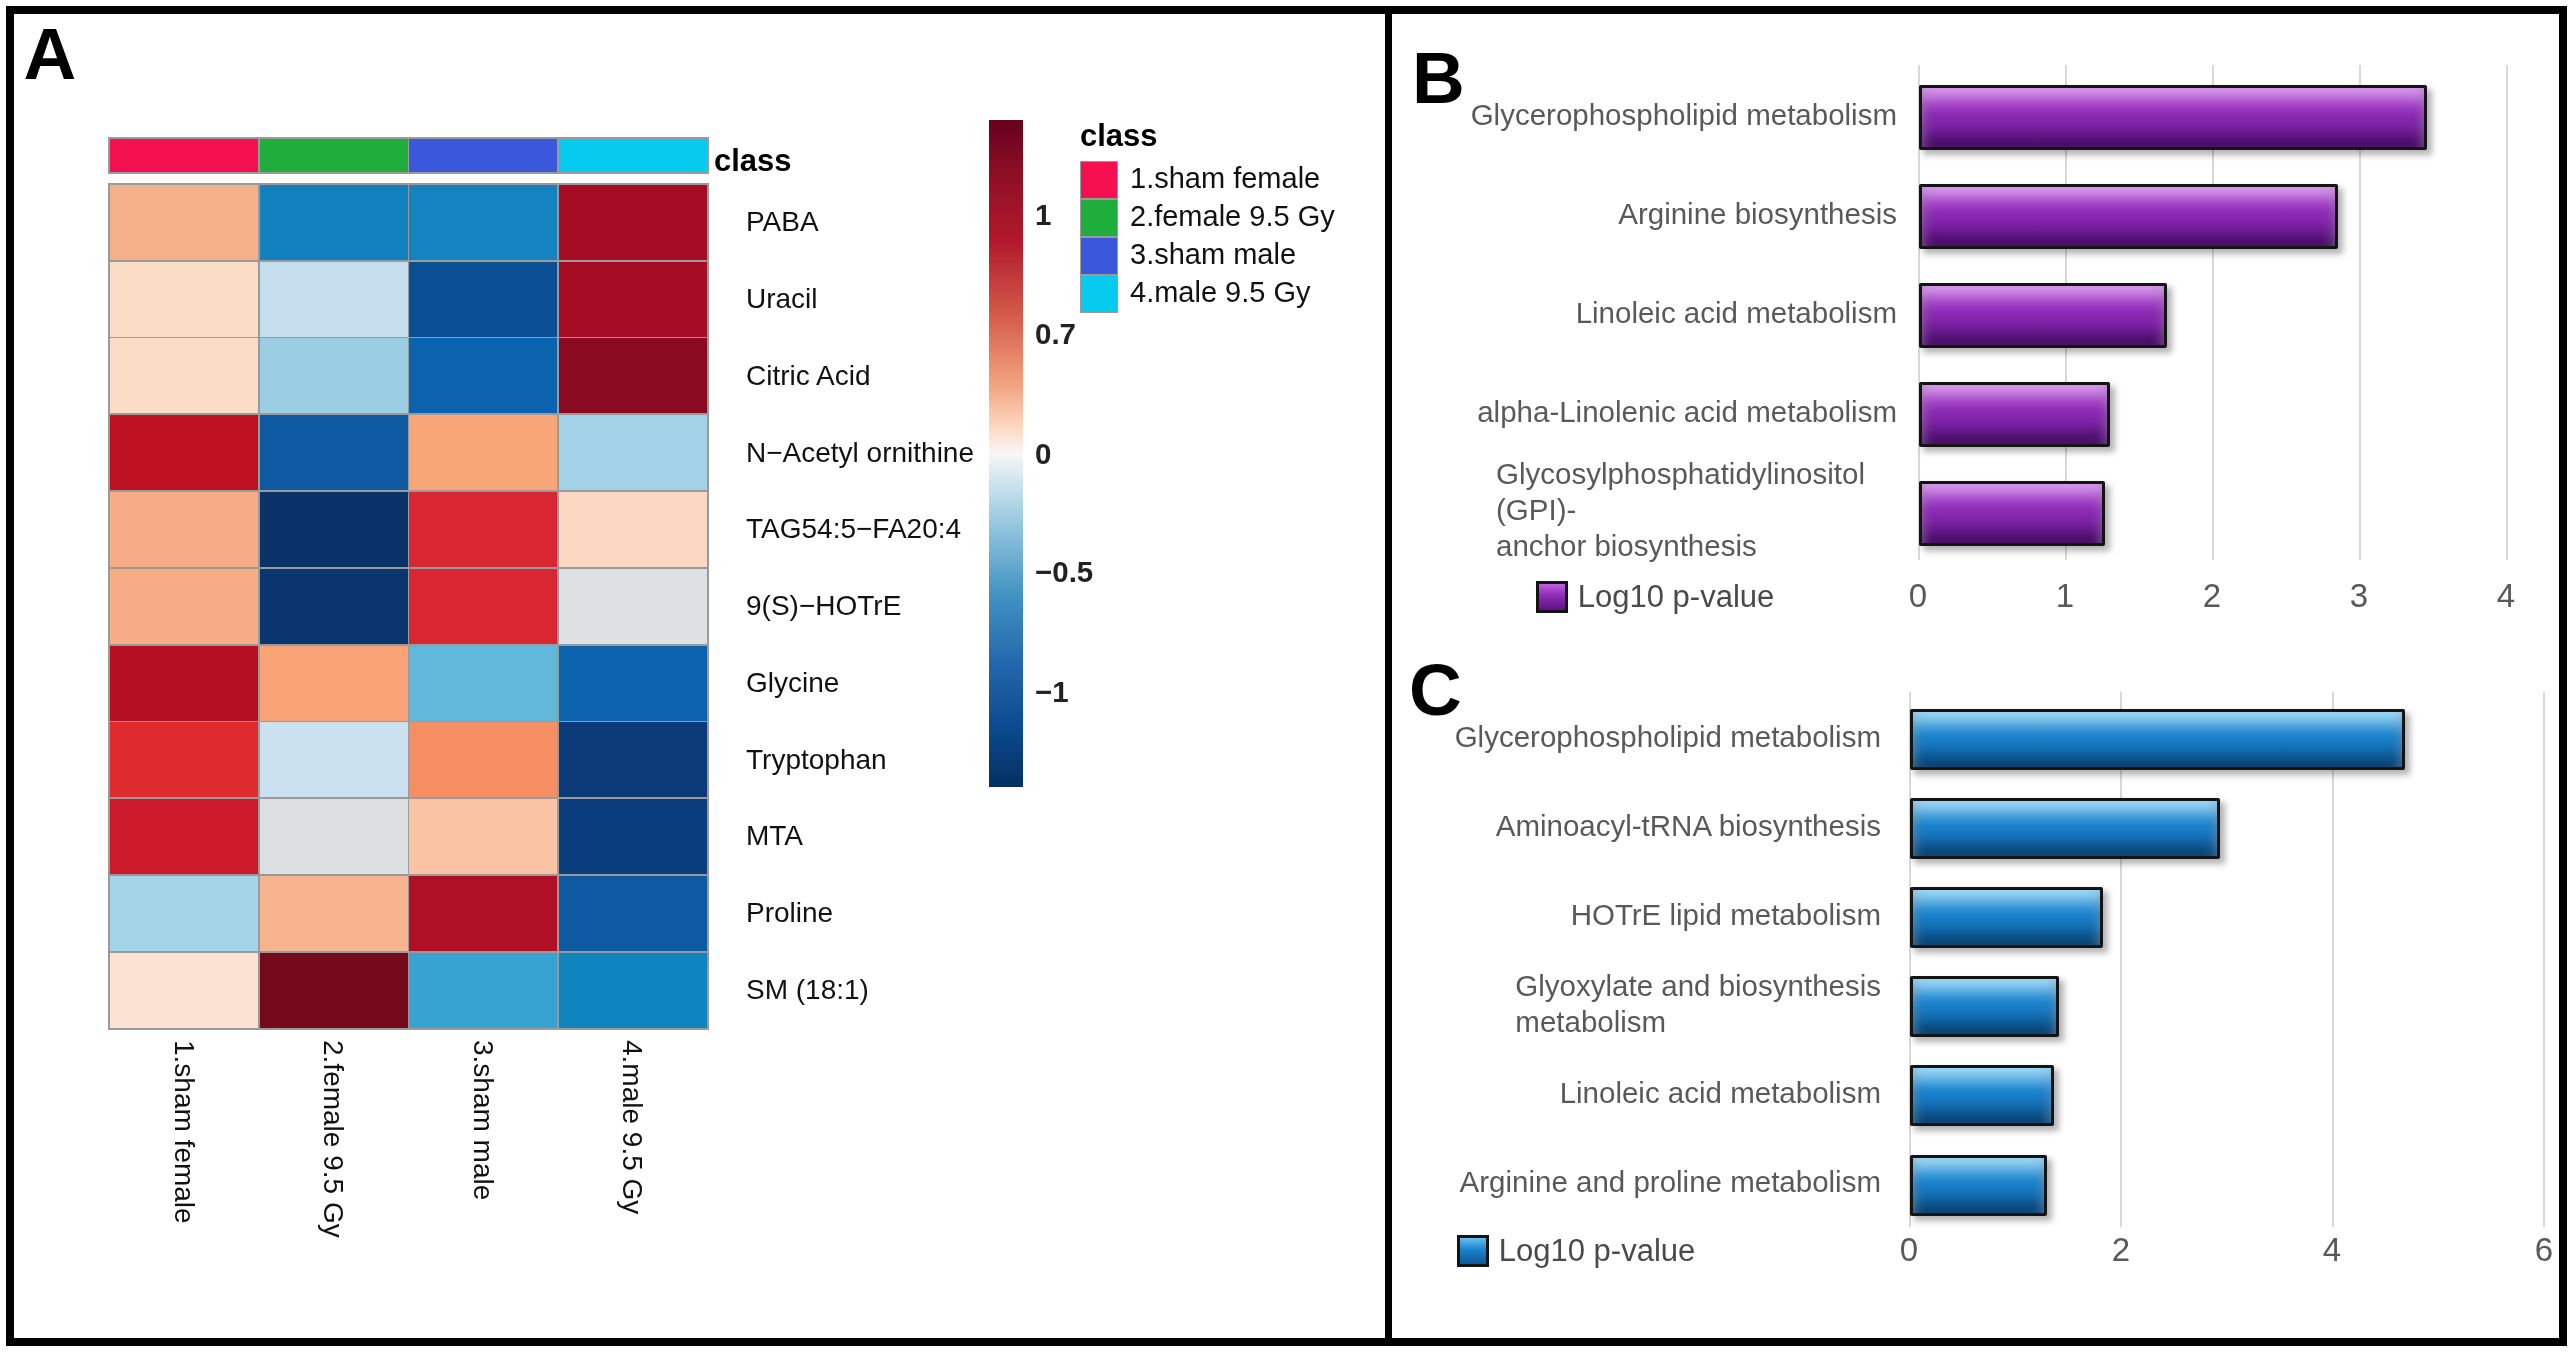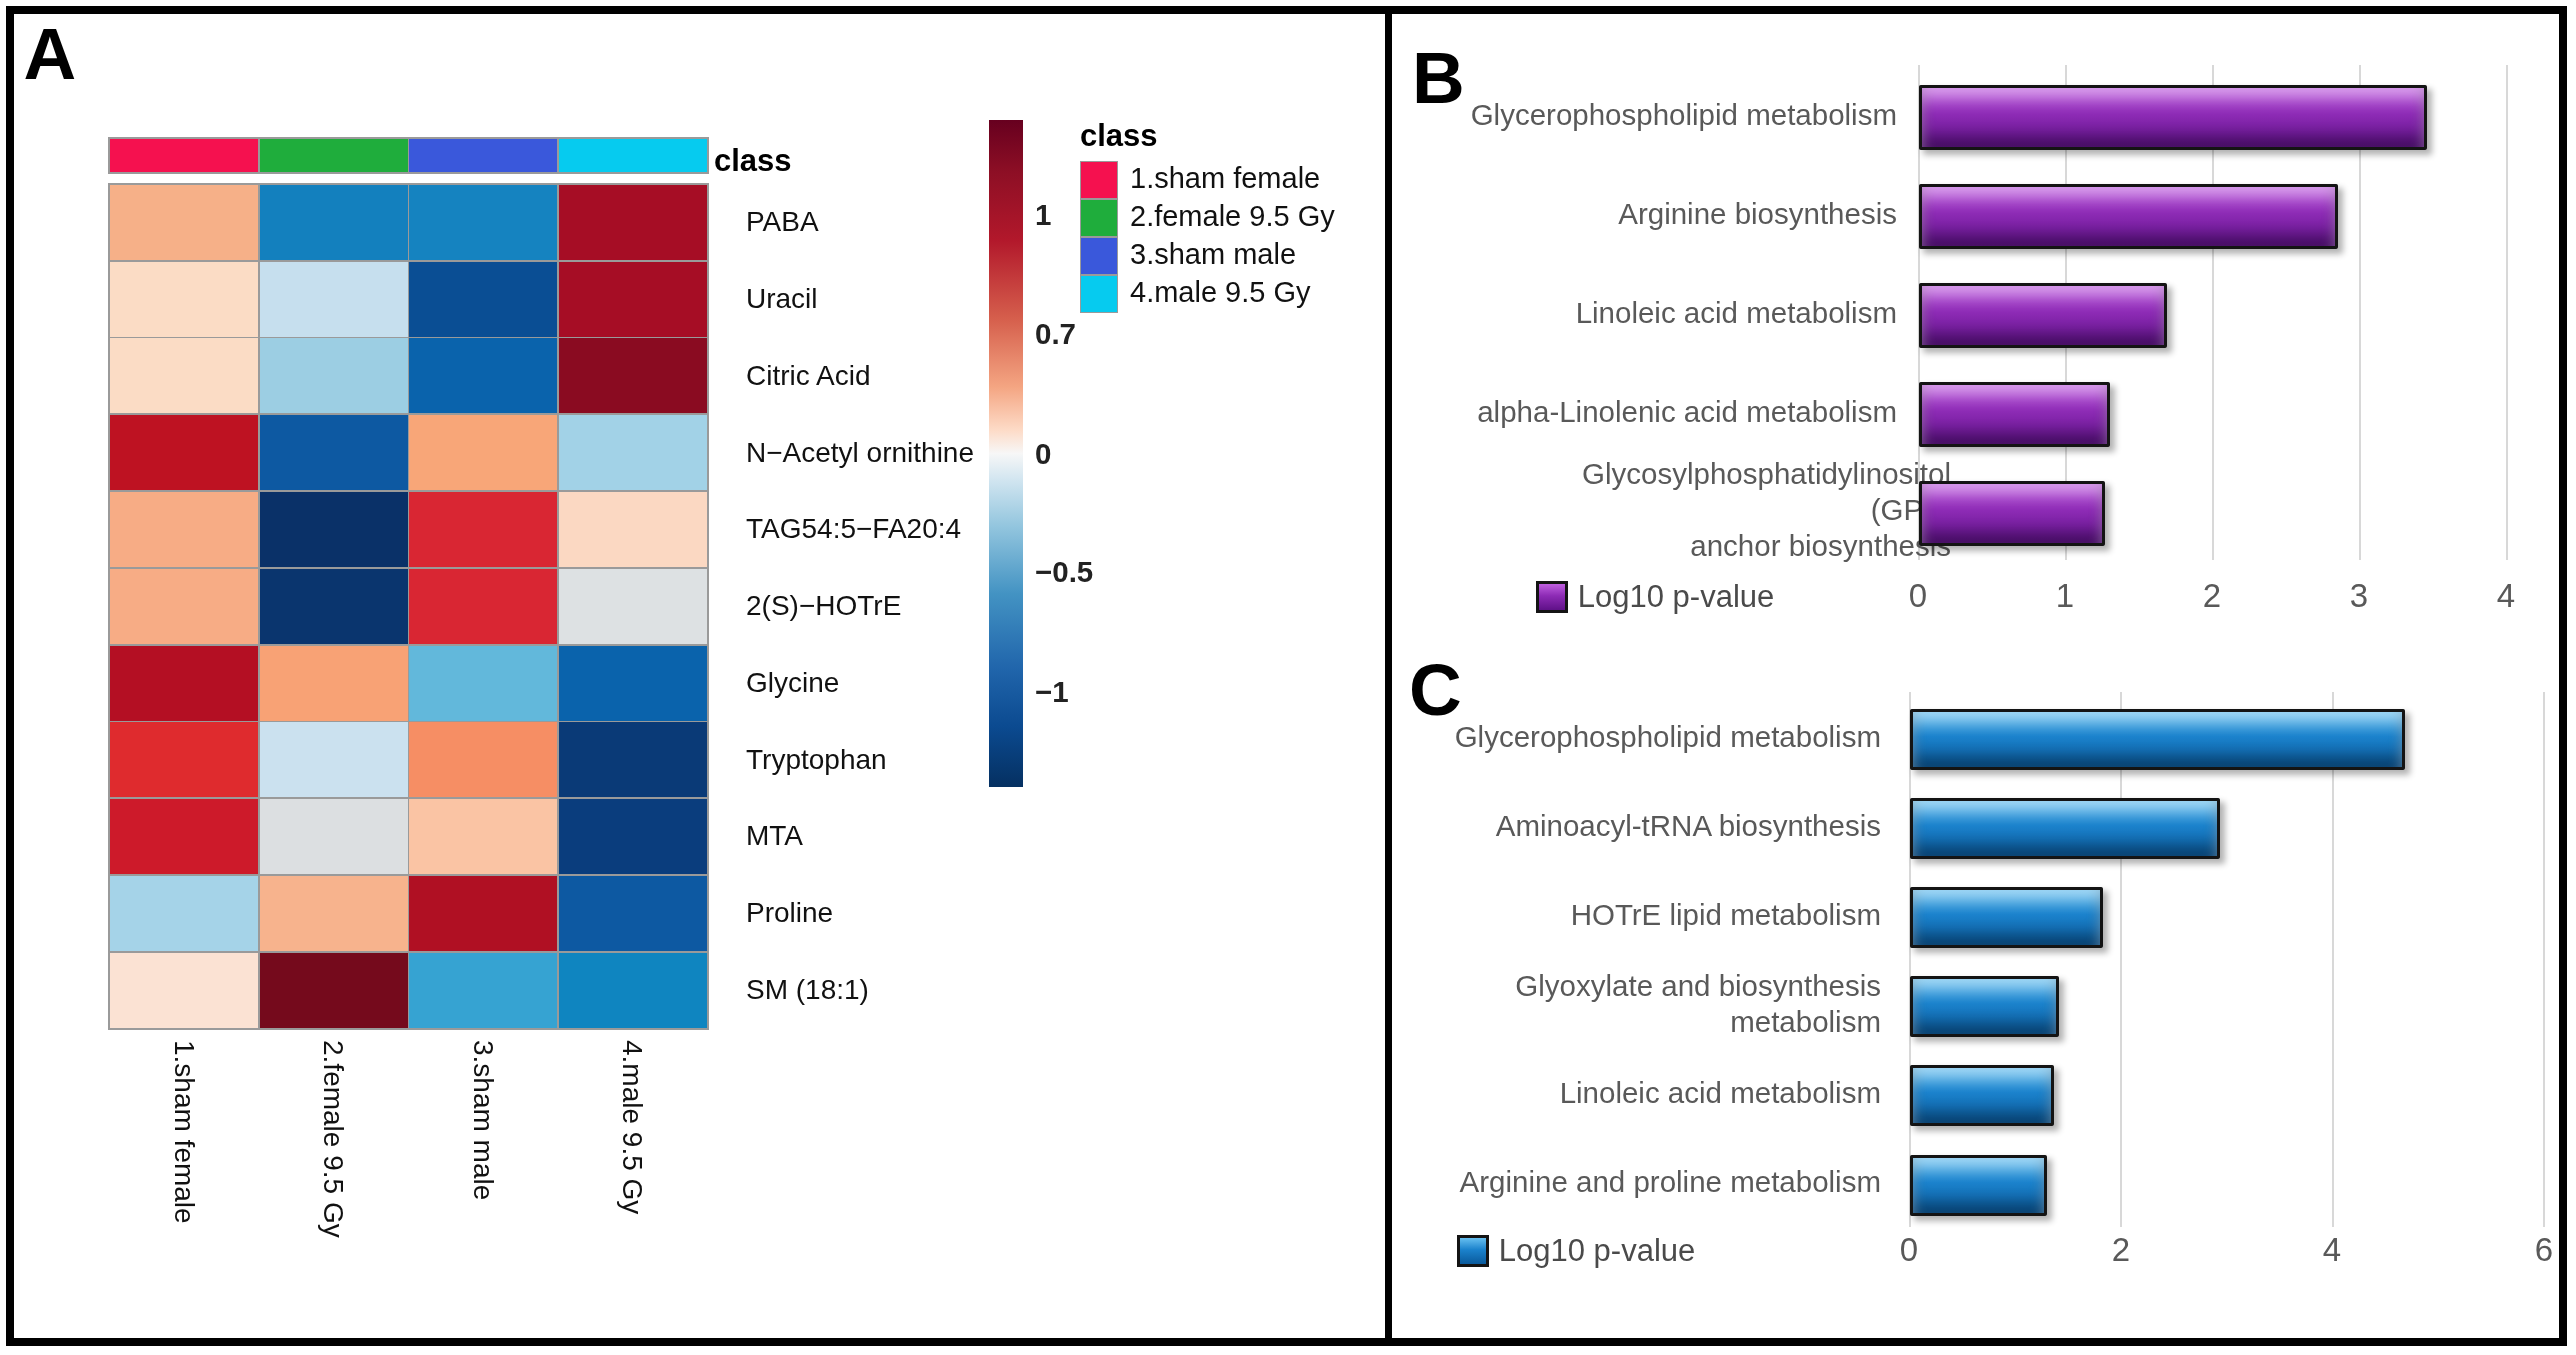--- a/index.html
+++ b/index.html
@@ -23,21 +23,21 @@
     background:linear-gradient(to bottom,#67001f 0%,#8e0f25 8%,#b2182b 18%,#d6604d 30%,#f4a582 40%,#fddbc7 46.5%,#f7f7f7 50%,#d1e5f0 54%,#92c5de 61%,#4393c3 71%,#2166ac 82%,#0b4a90 91%,#053061 100%);}
   .cb-tick{position:absolute;left:1035px;font-size:29.5px;font-weight:600;color:#222;line-height:32px;}
   .lg-title{position:absolute;left:1080px;top:118px;font-size:31px;font-weight:bold;color:#000;}
   .lg-item{position:absolute;left:1080px;height:38px;}
   .lg-swatch{position:absolute;left:0;top:0;width:36px;height:36px;border:1.2px solid #9a9a9a;}
   .lg-label{position:absolute;left:50px;top:1.2px;font-size:29px;color:#111;white-space:nowrap;}
   
   .gridline{position:absolute;width:1.8px;background:#d8d8d8;}
   .axis-tick{position:absolute;width:74px;text-align:center;font-size:33px;color:#595959;}
   .cat-label{position:absolute;display:flex;align-items:center;justify-content:flex-end;
-    text-align:right;font-size:29.5px;color:#595959;line-height:1.22;white-space:pre-line;}
+    text-align:left;font-size:29.5px;color:#595959;line-height:1.22;white-space:pre-line;}
   .hbar{position:absolute;border:3.1px solid #141414;border-radius:1.8px;
     box-shadow:inset 0 9.8px 12.3px rgba(255,255,255,0.38),inset 0 -11px 13.5px rgba(0,0,0,0.28),4.3px 4.9px 6.1px rgba(0,0,0,0.30);}
   .legend-row{position:absolute;display:flex;align-items:center;}
   .legend-swatch{width:26px;height:26px;border:3.1px solid #141414;margin-right:9.8px;}
   .legend-text{font-size:31px;color:#4a4a4a;}
 </style>
 </head>
 <body>
 
 <div id="canvas">
@@ -106,21 +106,21 @@
         <div class="hm-cell" style="background:#0F85C0;" title="SM (18:1) / 4.male 9.5 Gy : -0.8"></div>
       </div>
   </div>
 
   <div class="hm-rowlabels" id="rowlabels" style="left:746px;top:184px;height:844px;width:258px;">
       <div class="hm-rowlabel">PABA</div>
       <div class="hm-rowlabel">Uracil</div>
       <div class="hm-rowlabel">Citric Acid</div>
       <div class="hm-rowlabel">N−Acetyl ornithine</div>
       <div class="hm-rowlabel">TAG54:5−FA20:4</div>
-      <div class="hm-rowlabel">2(S)−HOTrE</div>
+      <div class="hm-rowlabel">9(S)−HOTrE</div>
       <div class="hm-rowlabel">Glycine</div>
       <div class="hm-rowlabel">Tryptophan</div>
       <div class="hm-rowlabel">MTA</div>
       <div class="hm-rowlabel">Proline</div>
       <div class="hm-rowlabel">SM (18:1)</div>
     </div>
   <div class="hm-collabels" id="collabels" style="left:109px;top:1040px;width:598px;height:258px;">
       <div class="hm-collabel">
         <span>1.sham female</span>
       </div>

